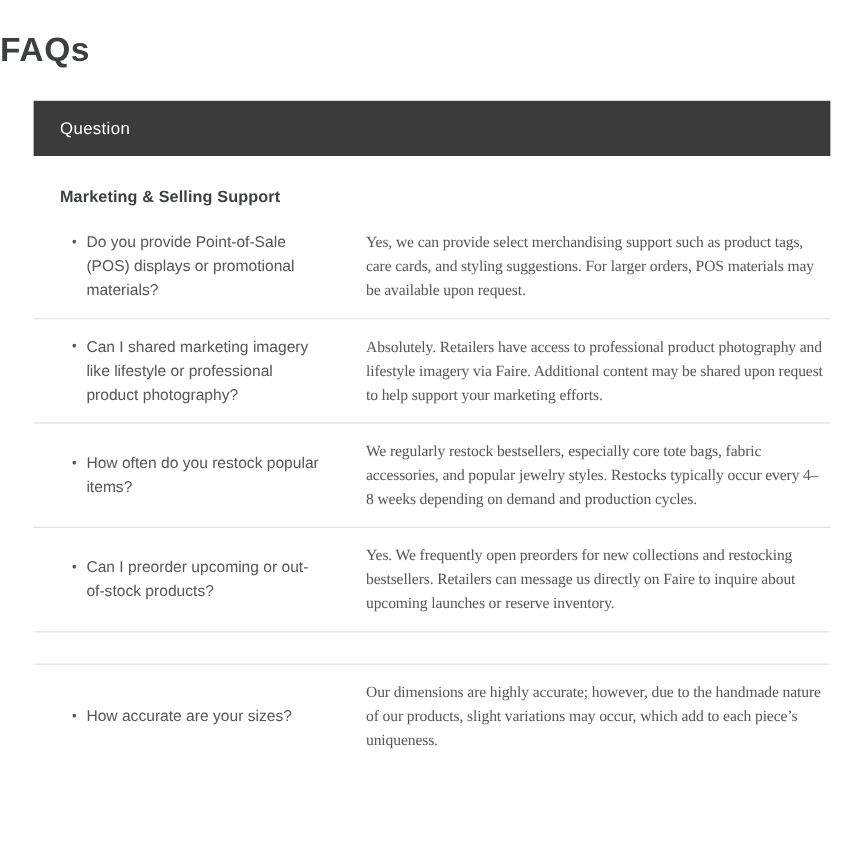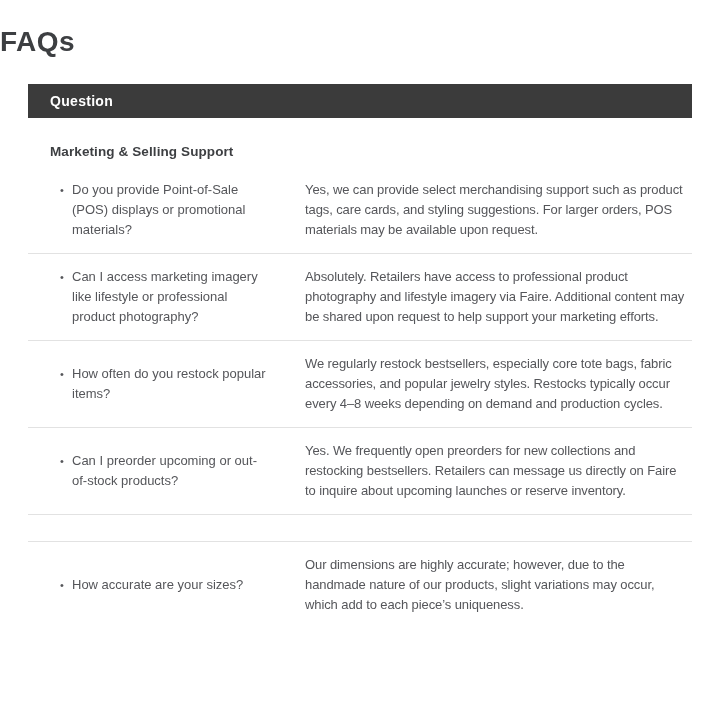--- a/index.html
+++ b/index.html
@@ -29,25 +29,25 @@
   }
 
   .faq-table {
     width: 664px;
     margin: 0 auto;
   }
 
   .table-header {
     display: flex;
     align-items: center;
-    height: 34px;
+    height: 46px;
     background: var(--header-bg);
     color: var(--header-text);
     font-size: 14px;
-    font-weight: 700;
+    font-weight: 400;
     letter-spacing: 0.3px;
   }
   .q-col { width: 277px; padding-left: 22px; }
   .a-col { flex: 1; padding-right: 8px; }
 
   .section-row {
     padding: 26px 0 8px 22px;
     font-size: 13.5px;
     font-weight: 700;
     color: var(--title-text);
@@ -81,20 +81,21 @@
     font-size: 11px;
     color: var(--body-text);
   }
   .a-cell {
     flex: 1;
     padding-right: 4px;
     font-size: 13px;
     line-height: 20px;
     letter-spacing: -0.1px;
     color: var(--body-text);
+    font-family: Liberation Serif, serif;
   }
 </style>
 </head>
 <body>
 
 <h1 class="page-title">FAQs</h1>
 
 <div class="faq-table">
 
   <div class="table-header">
@@ -107,21 +108,21 @@
 
     <div class="row">
       <div class="q-cell">
         <div class="bullet-item">Do you provide Point-of-Sale (POS) displays or promotional materials?</div>
       </div>
       <div class="a-cell">Yes, we can provide select merchandising support such as product tags, care cards, and styling suggestions. For larger orders, POS materials may be available upon request.</div>
     </div>
 
     <div class="row">
       <div class="q-cell">
-        <div class="bullet-item">Can I access marketing imagery like lifestyle or professional product photography?</div>
+        <div class="bullet-item">Can I shared marketing imagery like lifestyle or professional product photography?</div>
       </div>
       <div class="a-cell">Absolutely. Retailers have access to professional product photography and lifestyle imagery via Faire. Additional content may be shared upon request to help support your marketing efforts.</div>
     </div>
 
     <div class="row">
       <div class="q-cell">
         <div class="bullet-item">How often do you restock popular items?</div>
       </div>
       <div class="a-cell">We regularly restock bestsellers, especially core tote bags, fabric accessories, and popular jewelry styles. Restocks typically occur every 4–8 weeks depending on demand and production cycles.</div>
     </div>

